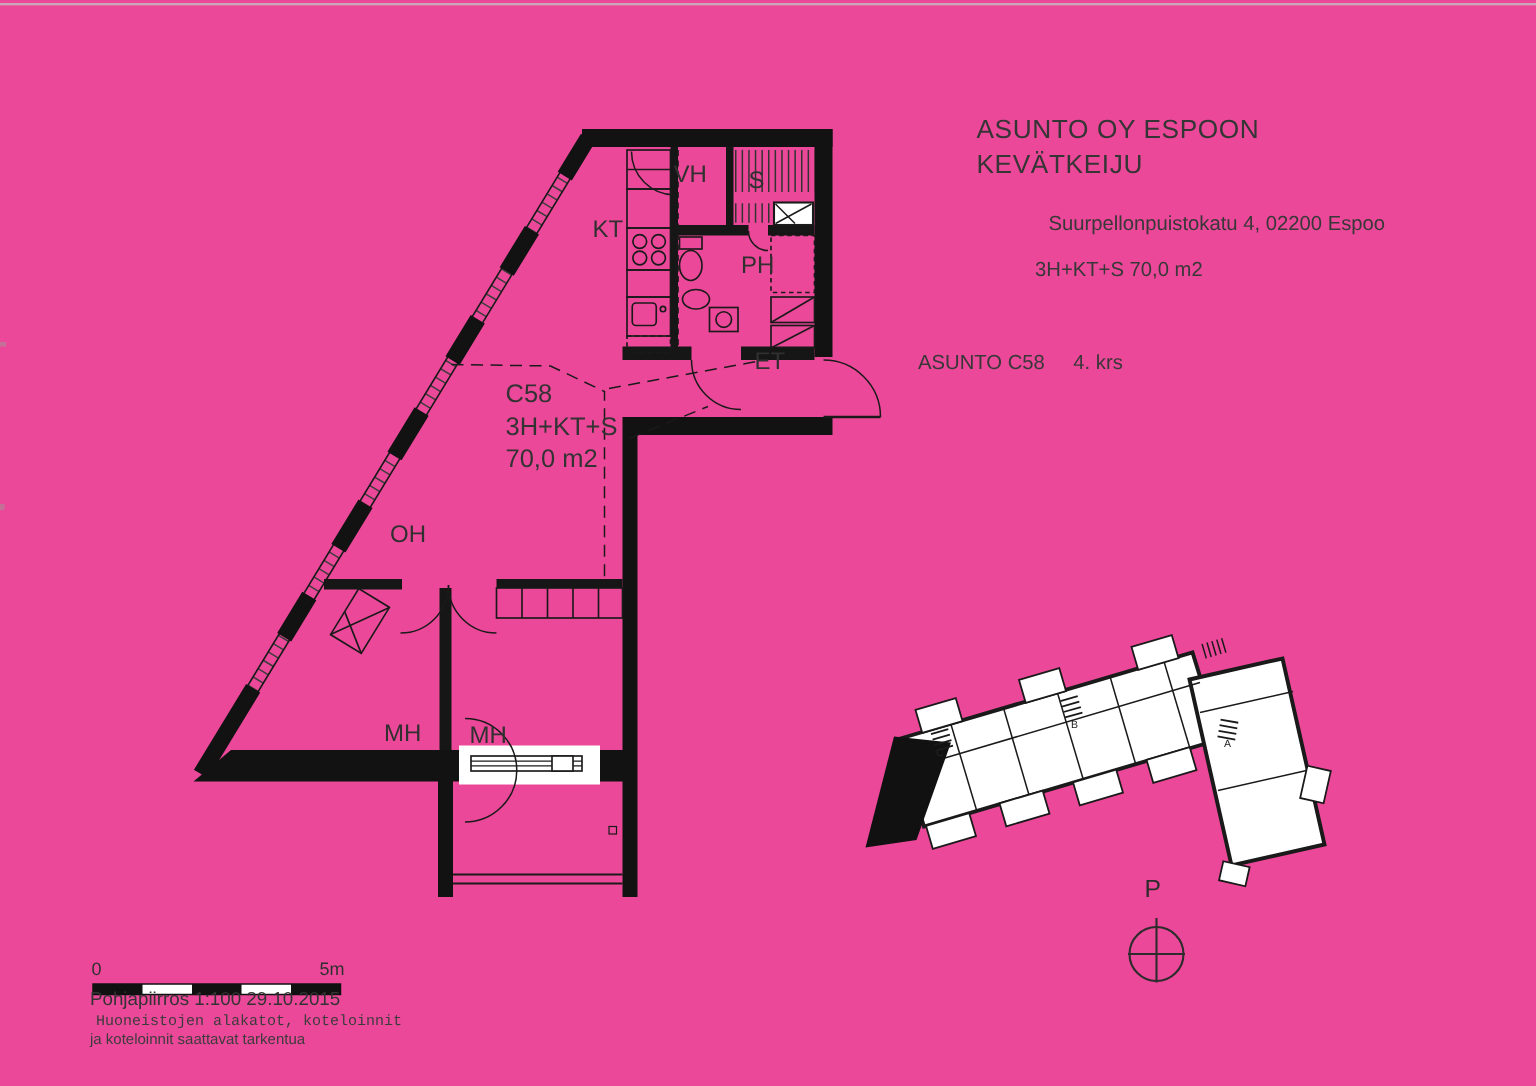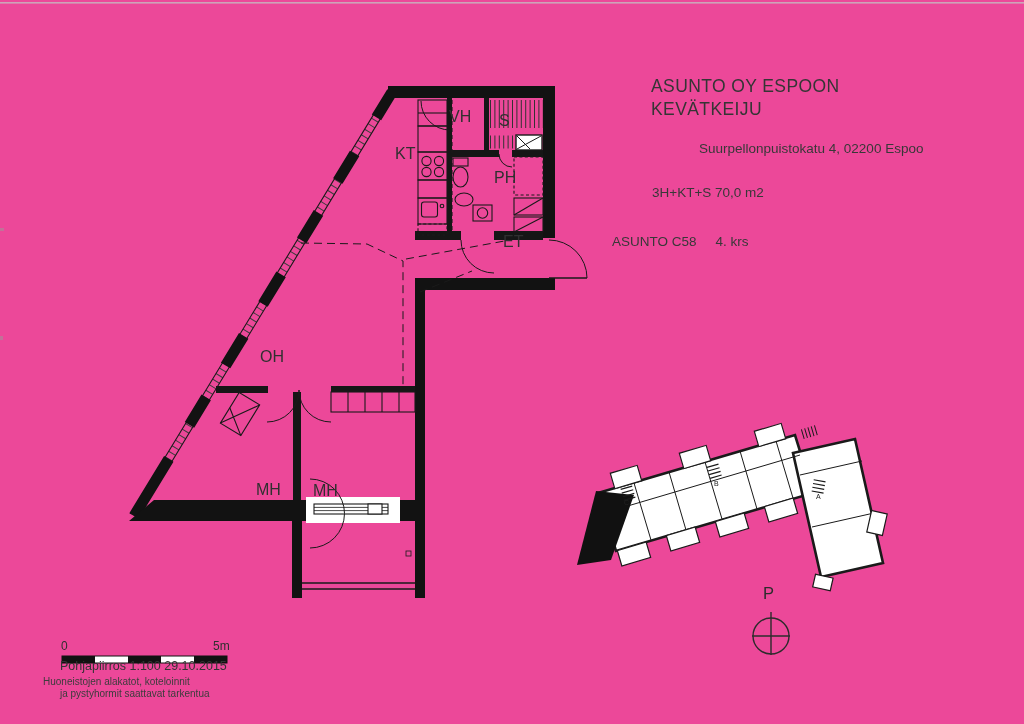--- a/index.html
+++ b/index.html
@@ -7,40 +7,40 @@
     position:relative;width:1024px;height:724px;background:#ec4899;overflow:hidden;
     font-family:"Liberation Sans", sans-serif;color:#2f2f2f;padding-left:18px;
   }
   .abs{position:absolute;white-space:nowrap;}
   
   .t-company{font-size:17.5px;letter-spacing:.4px;color:#353535;}
   .t-line1{left:651px;top:76px;}
   .t-line2{left:651px;top:99px;text-align:center;}
   .t-info{font-size:13.5px;color:#383838;}
   .t-address{left:652px;top:141px;margin-left:47px;}
-  .t-type{left:652px;top:172px;margin-top:13px;}
+  .t-type{left:690px;top:172px;}
   .t-unitrow{left:612px;top:204px;display:flex;gap:19px;margin-top:30px;}
   
   .plan-label{left:337px;top:252px;font-size:17px;line-height:21.5px;color:#333;}
   
   .lbl{font-size:16px;color:#303030;}
   .lbl-vh{left:449px;top:108px;}
   .lbl-s{left:499px;top:112px;}
   .lbl-kt{left:395px;top:145px;text-align:center;}
   .lbl-ph{left:494px;top:169px;}
   .lbl-et{left:503px;top:233px;}
   .lbl-oh{left:260px;top:348px;}
   .lbl-mh1{left:256px;top:481px;}
   .lbl-mh2{left:313px;top:482px;}
   
   .f-title{left:60px;top:623px;font-size:12.5px;color:#333;margin-top:36px;}
   .f-zero{left:61px;top:639px;font-size:12px;}
   .f-max{left:213px;top:639px;font-size:12px;text-align:right;}
   .f-note{font-size:10px;color:#3c3c3c;}
-  .f-note1{left:43px;top:676px;}
+  .f-note1{left:64px;top:676px;font-family:Liberation Mono, monospace;}
   .f-note2{left:60px;top:688px;}
   
   .compass-label{left:763px;top:584px;font-size:16.5px;color:#2c2c2c;}
   
   .stair{font-size:7px;color:#222;}
   .stair-c{left:624px;top:499px;}
   .stair-b{left:714px;top:480px;}
   .stair-a{left:816px;top:493px;}
   svg{position:absolute;left:0;top:0;}
 </style>
@@ -213,35 +213,40 @@
 
   <div class="abs t-company t-line1">ASUNTO OY ESPOON</div>
   <div class="abs t-company t-line2">KEVÄTKEIJU</div>
   <div class="abs t-info t-address">Suurpellonpuistokatu 4, 02200 Espoo</div>
   <div class="abs t-info t-type">3H+KT+S 70,0 m2</div>
   <div class="abs t-info t-unitrow">
     <span>ASUNTO C58</span>
     <span>4. krs</span>
   </div>
 
+  <div class="abs plan-label">
+    <div>C58</div>
+    <div>3H+KT+S</div>
+    <div>70,0 m2</div>
+  </div>
 
   <div class="abs lbl lbl-vh">VH</div>
   <div class="abs lbl lbl-s">S</div>
   <div class="abs lbl lbl-kt">KT</div>
   <div class="abs lbl lbl-ph">PH</div>
   <div class="abs lbl lbl-et">ET</div>
   <div class="abs lbl lbl-oh">OH</div>
   <div class="abs lbl lbl-mh1">MH</div>
   <div class="abs lbl lbl-mh2">MH</div>
 
   <div class="abs f-title">Pohjapiirros 1:100 29.10.2015</div>
   <div class="abs f-zero">0</div>
   <div class="abs f-max">5m</div>
   <div class="abs f-note f-note1">Huoneistojen alakatot, koteloinnit</div>
-  <div class="abs f-note f-note2">ja pystyhormit saattavat tarkentua</div>
+  <div class="abs f-note f-note2">ja koteloinnit saattavat tarkentua</div>
 
   <div class="abs compass-label">P</div>
 
   <div class="abs stair stair-c">C</div>
   <div class="abs stair stair-b">B</div>
   <div class="abs stair stair-a">A</div>
 
 </div>
 
 </body></html>

